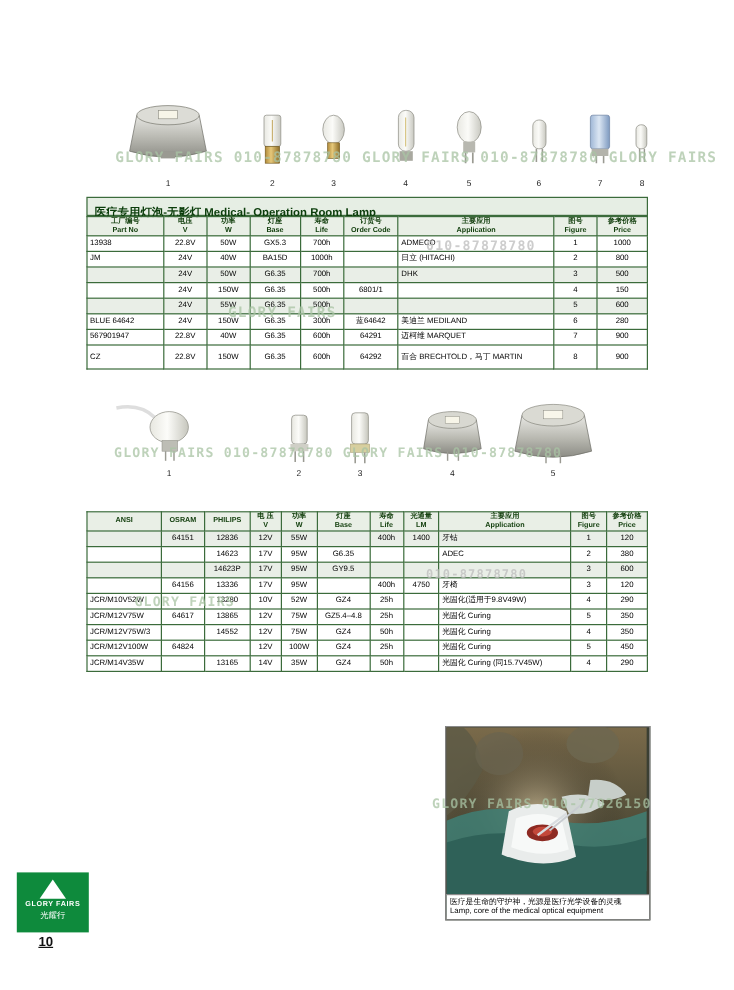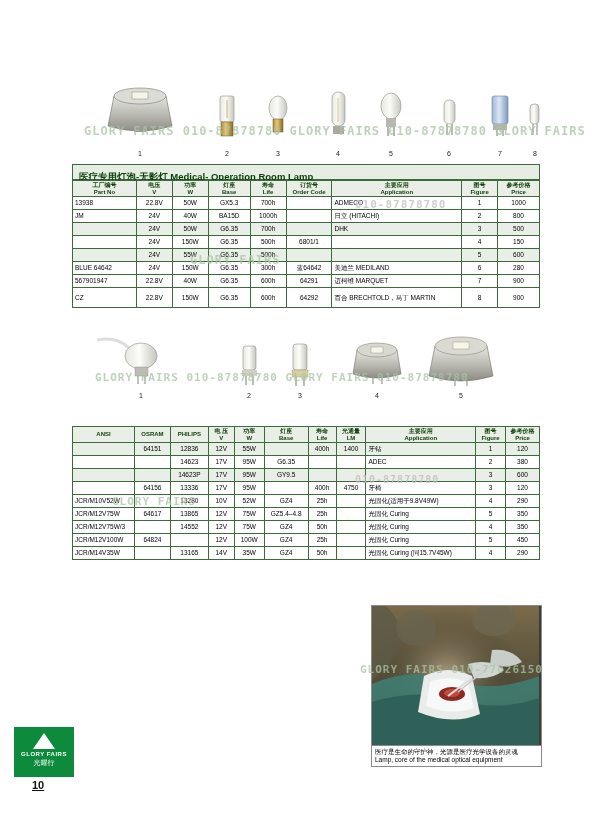--- a/index.html
+++ b/index.html
@@ -543,21 +543,21 @@
   </div>
 
   <div class="logo" style="left:14px;top:727px;">
     <div class="tri"></div>
     <div class="ln1">GLORY FAIRS</div>
     <div class="ln2">光耀行</div>
   </div>
   <div class="pageno" style="left:32px;top:779px;text-decoration:underline;">10</div>
 
   <div id="wm-layer">
-      <div class="wm green" style="left: 84px; top: 124px; font-size: 12px;">GLORY FAIRS 010-87878780  GLORY FAIRS 010-87878780 GLORY FAIRS</div>
+      <div class="wm green" style="left: 96px; top: 124px; font-size: 12px;">GLORY FAIRS 010-87878780  GLORY FAIRS 010-87878780 GLORY FAIRS</div>
       <div class="wm gray" style="left: 355px; top: 198px; font-size: 11px;">010-87878780</div>
       <div class="wm green" style="left: 190px; top: 253px; font-size: 12px;">GLORY  FAIRS</div>
       <div class="wm green" style="left: 95px; top: 371px; font-size: 11px;">GLORY FAIRS 010-87878780  GLORY   FAIRS   010-87878780</div>
       <div class="wm gray" style="left: 355px; top: 474px; font-size: 10px;">010-87878780</div>
       <div class="wm green" style="left: 112px; top: 495px; font-size: 11px;">GLORY FAIRS</div>
       <div class="wm green" style="left: 360px; top: 663px; font-size: 11px;">GLORY FAIRS  010-77026150</div>
     </div>
 
 </div>
 

